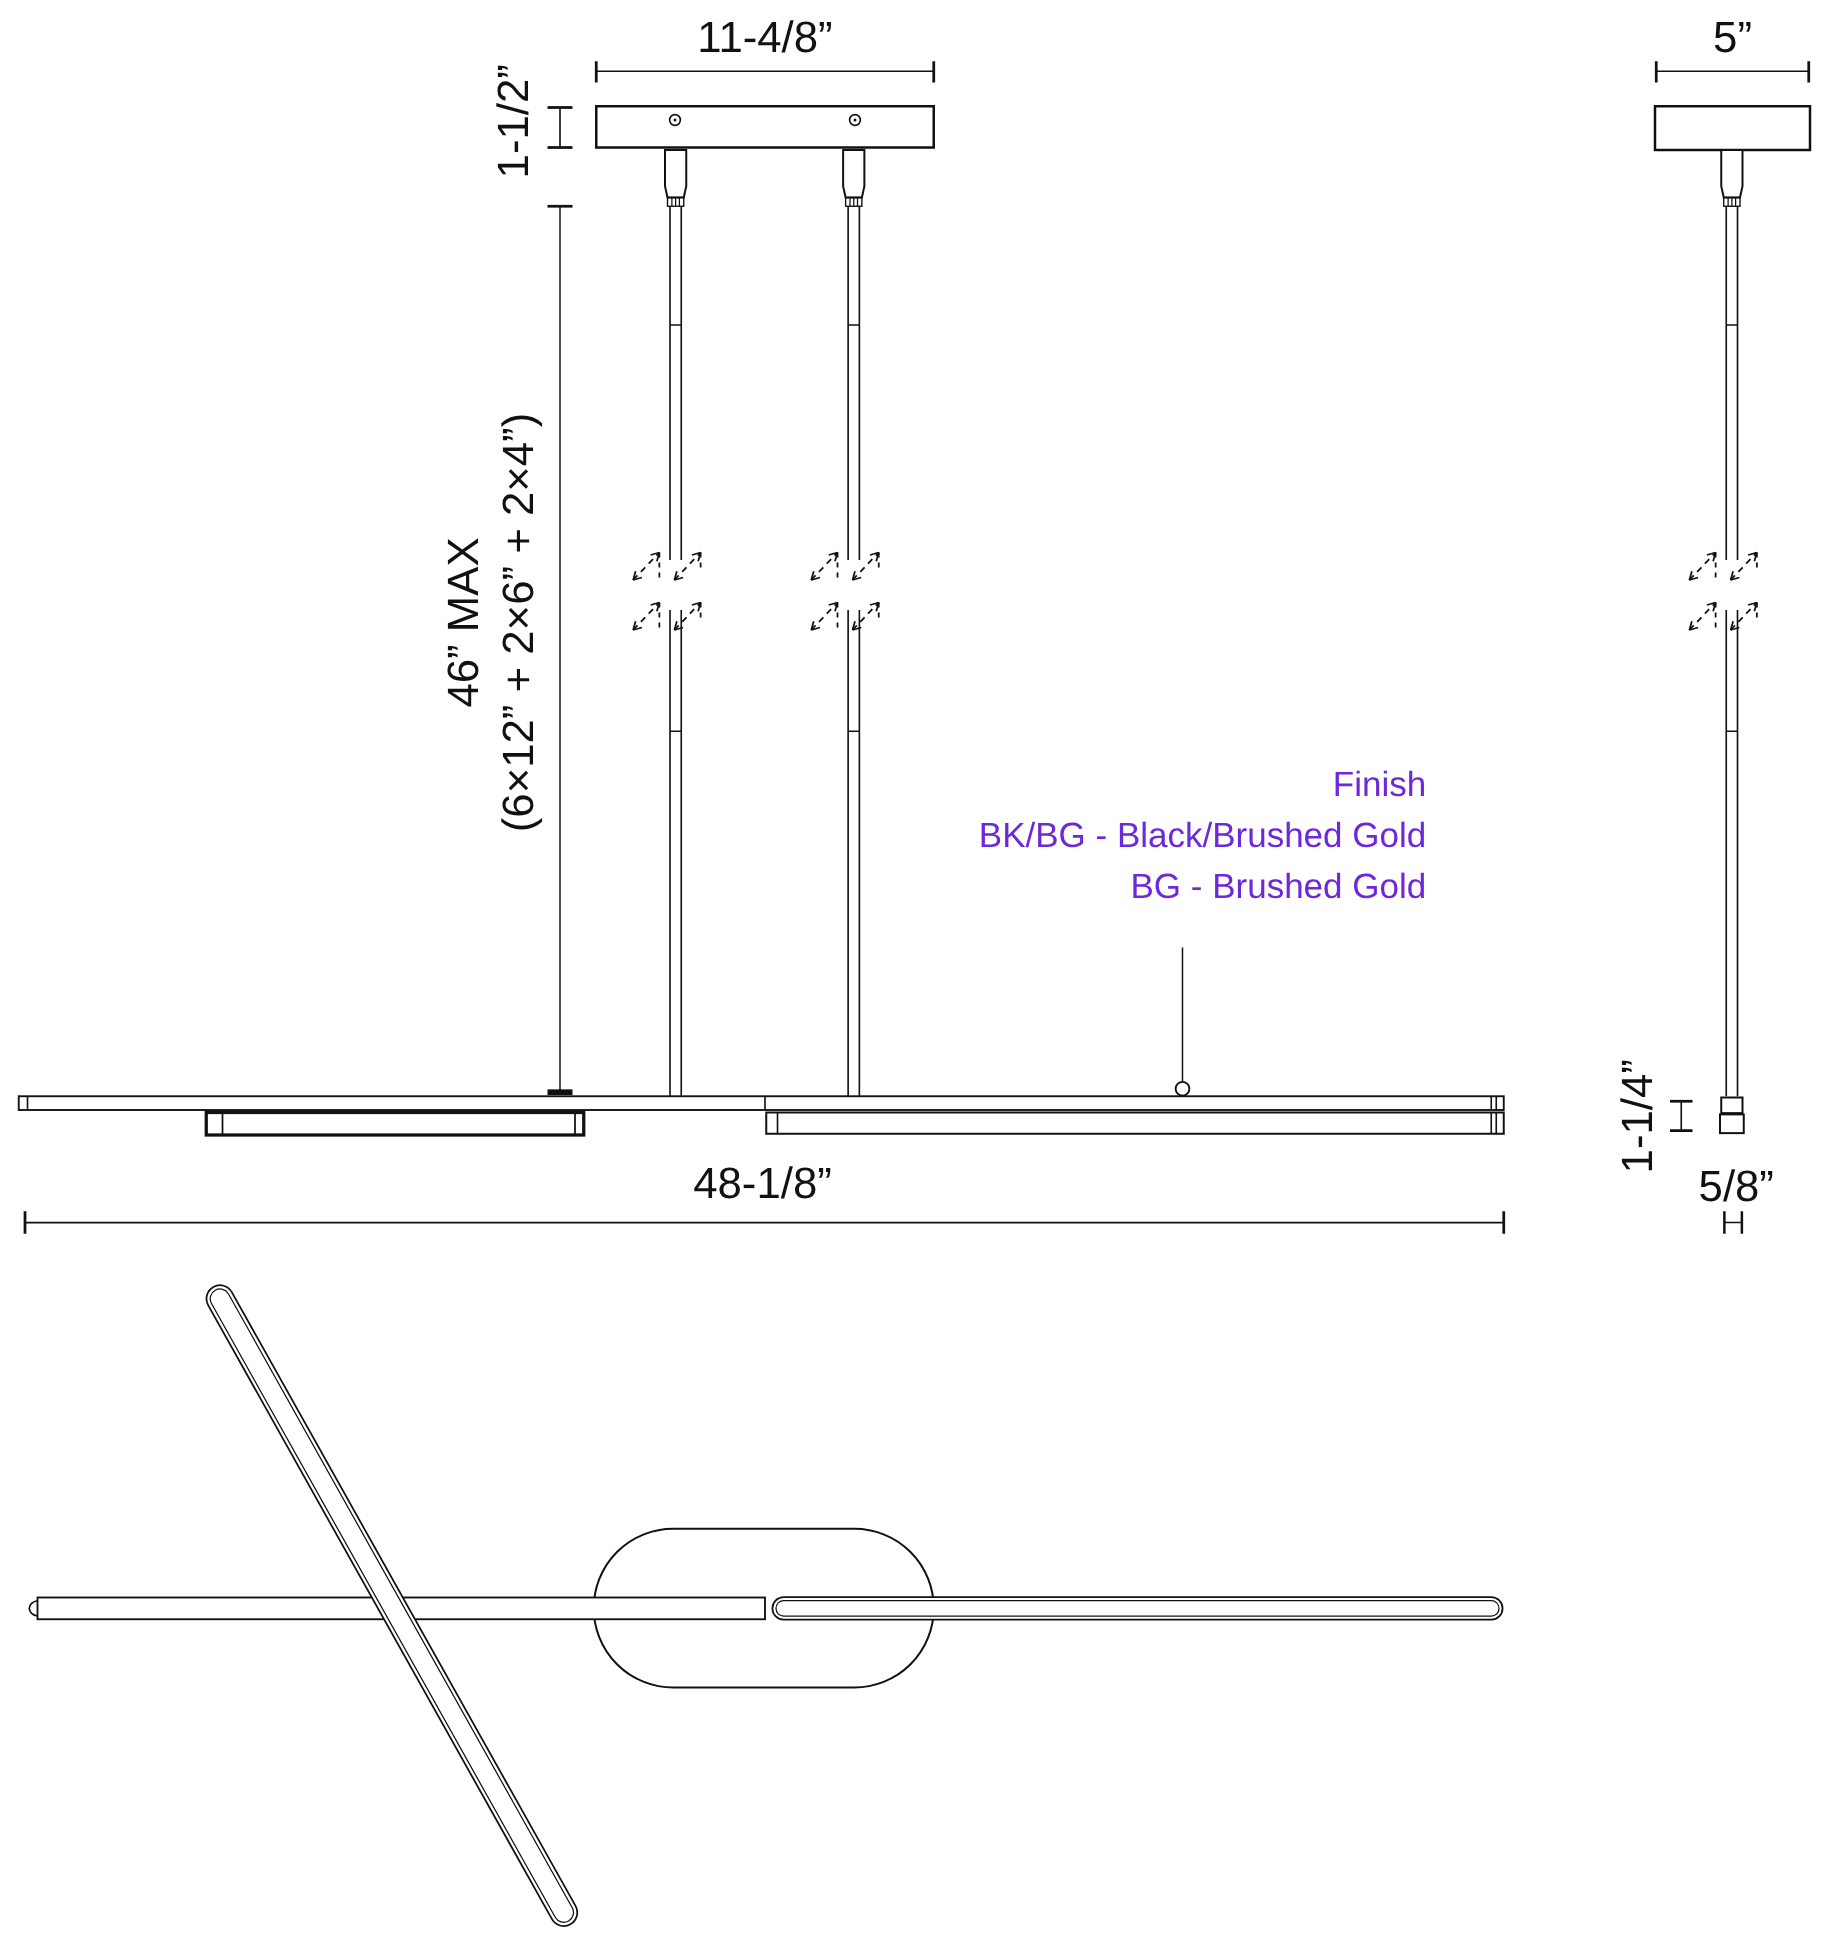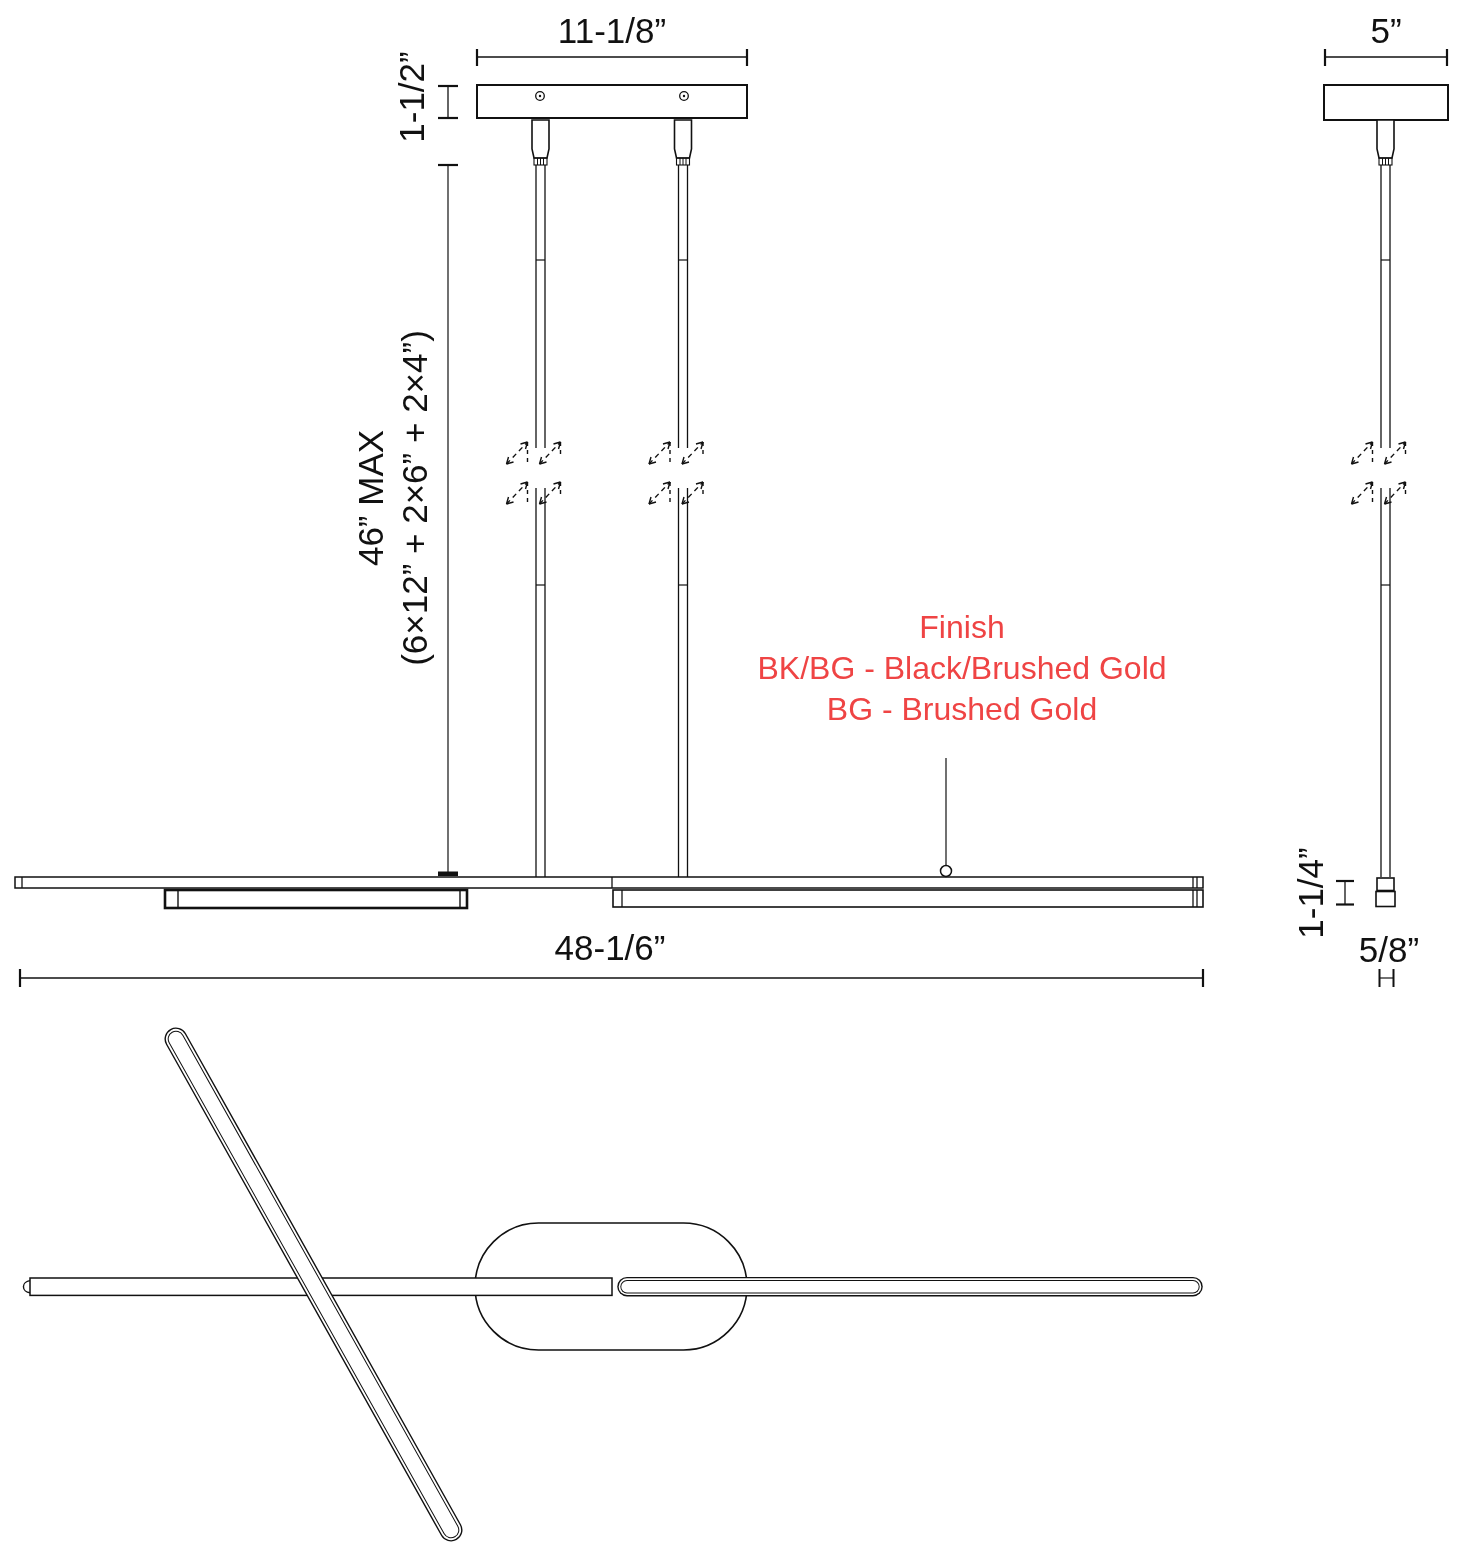--- a/index.html
+++ b/index.html
@@ -18,24 +18,24 @@
     color:#111;
     white-space:nowrap;
     transform:translate(-50%,-50%);
   }
   .label.rot{
     transform:translate(-50%,-50%) rotate(-90deg);
   }
   .label.center{text-align:center;}
   .finish-block{
     position:absolute;
-    font-size:32px;
+    font-size:28px;
     line-height:41px;
-    color:#ef4444;
-    text-align:center;
+    color:#6d28d9;
+    text-align:right;
     white-space:nowrap;
     transform:translate(-50%,-50%);
   }
 </style>
 </head>
 <body>
 
 <div id="sheet">
 
   <svg id="drawing-svg" width="1469" height="1567" viewBox="0 0 1469 1567" stroke="#111" fill="none" stroke-width="1.5">
@@ -180,30 +180,30 @@
 
       <g>
         <line x1="176" y1="1039" x2="451" y2="1530" stroke="#111" stroke-width="23" stroke-linecap="round"></line>
         <line x1="176" y1="1039" x2="451" y2="1530" stroke="#fff" stroke-width="20.2" stroke-linecap="round"></line>
         <line x1="176" y1="1039" x2="451" y2="1530" stroke="#111" stroke-width="16.6" stroke-linecap="round"></line>
         <line x1="176" y1="1039" x2="451" y2="1530" stroke="#fff" stroke-width="14.6" stroke-linecap="round"></line>
       </g>
     </g>
   </svg>
 
-  <div class="label center" style="left:612px; top:31px;">11-1/8”</div>
+  <div class="label center" style="left:612px; top:31px;">11-4/8”</div>
 
   <div class="label rot" style="left:412px; top:97px;">1-1/2”</div>
 
   <div class="label rot center" style="left:393px; top:498px; line-height:44px;">
     <div>46” MAX</div>
     <div>(6×12” + 2×6” + 2×4”)</div>
   </div>
 
-  <div class="label center" style="left:610px; top:948px;">48-1/6”</div>
+  <div class="label center" style="left:610px; top:948px;">48-1/8”</div>
 
   <div class="finish-block" style="left:962px; top:668px;">
     <div>Finish</div>
     <div>BK/BG - Black/Brushed Gold</div>
     <div>BG - Brushed Gold</div>
   </div>
 
   <div class="label center" style="left:1386px; top:31px;">5”</div>
 
   <div class="label rot" style="left:1311px; top:893px;">1-1/4”</div>

